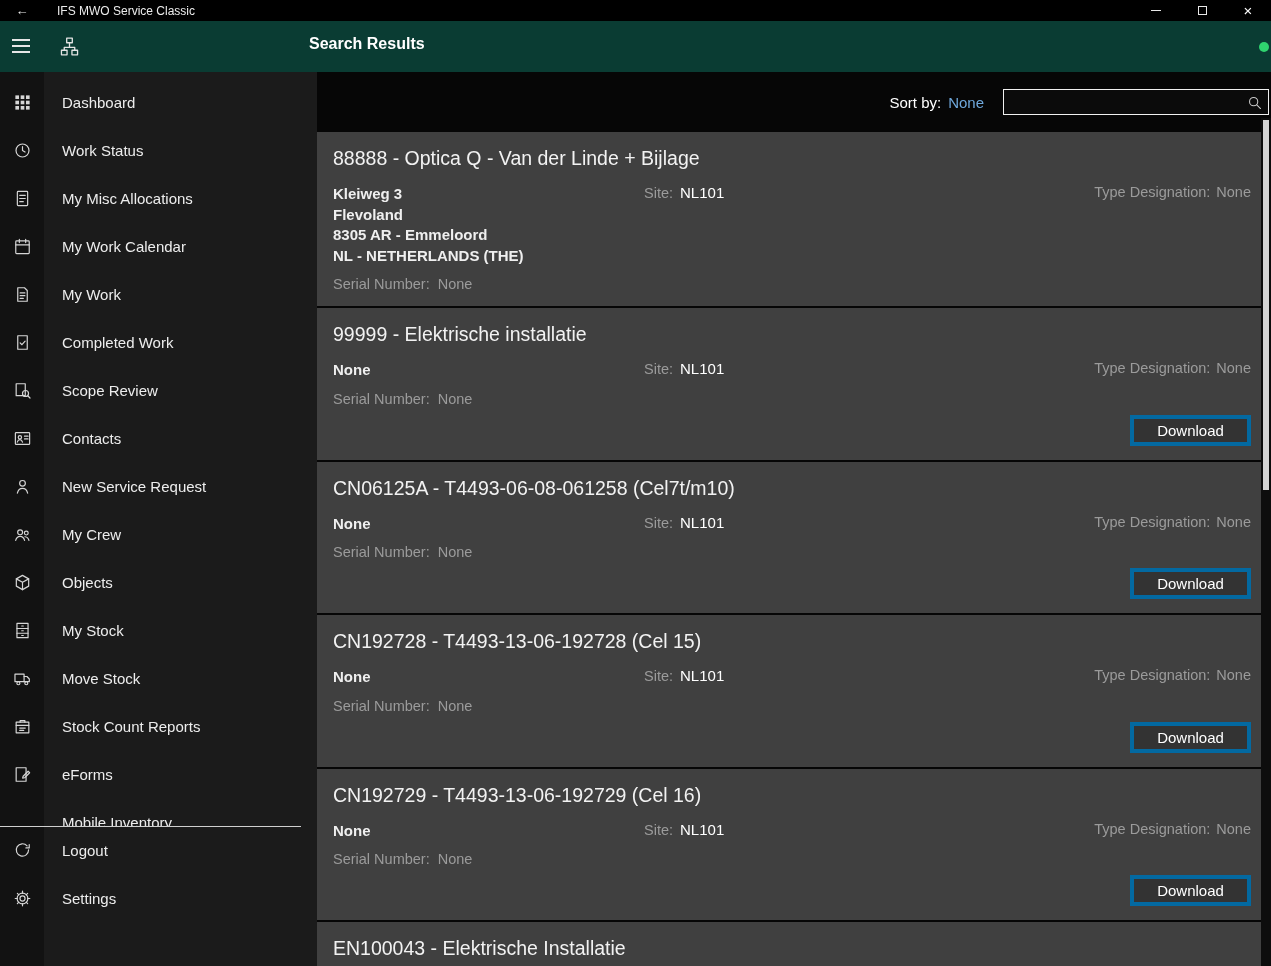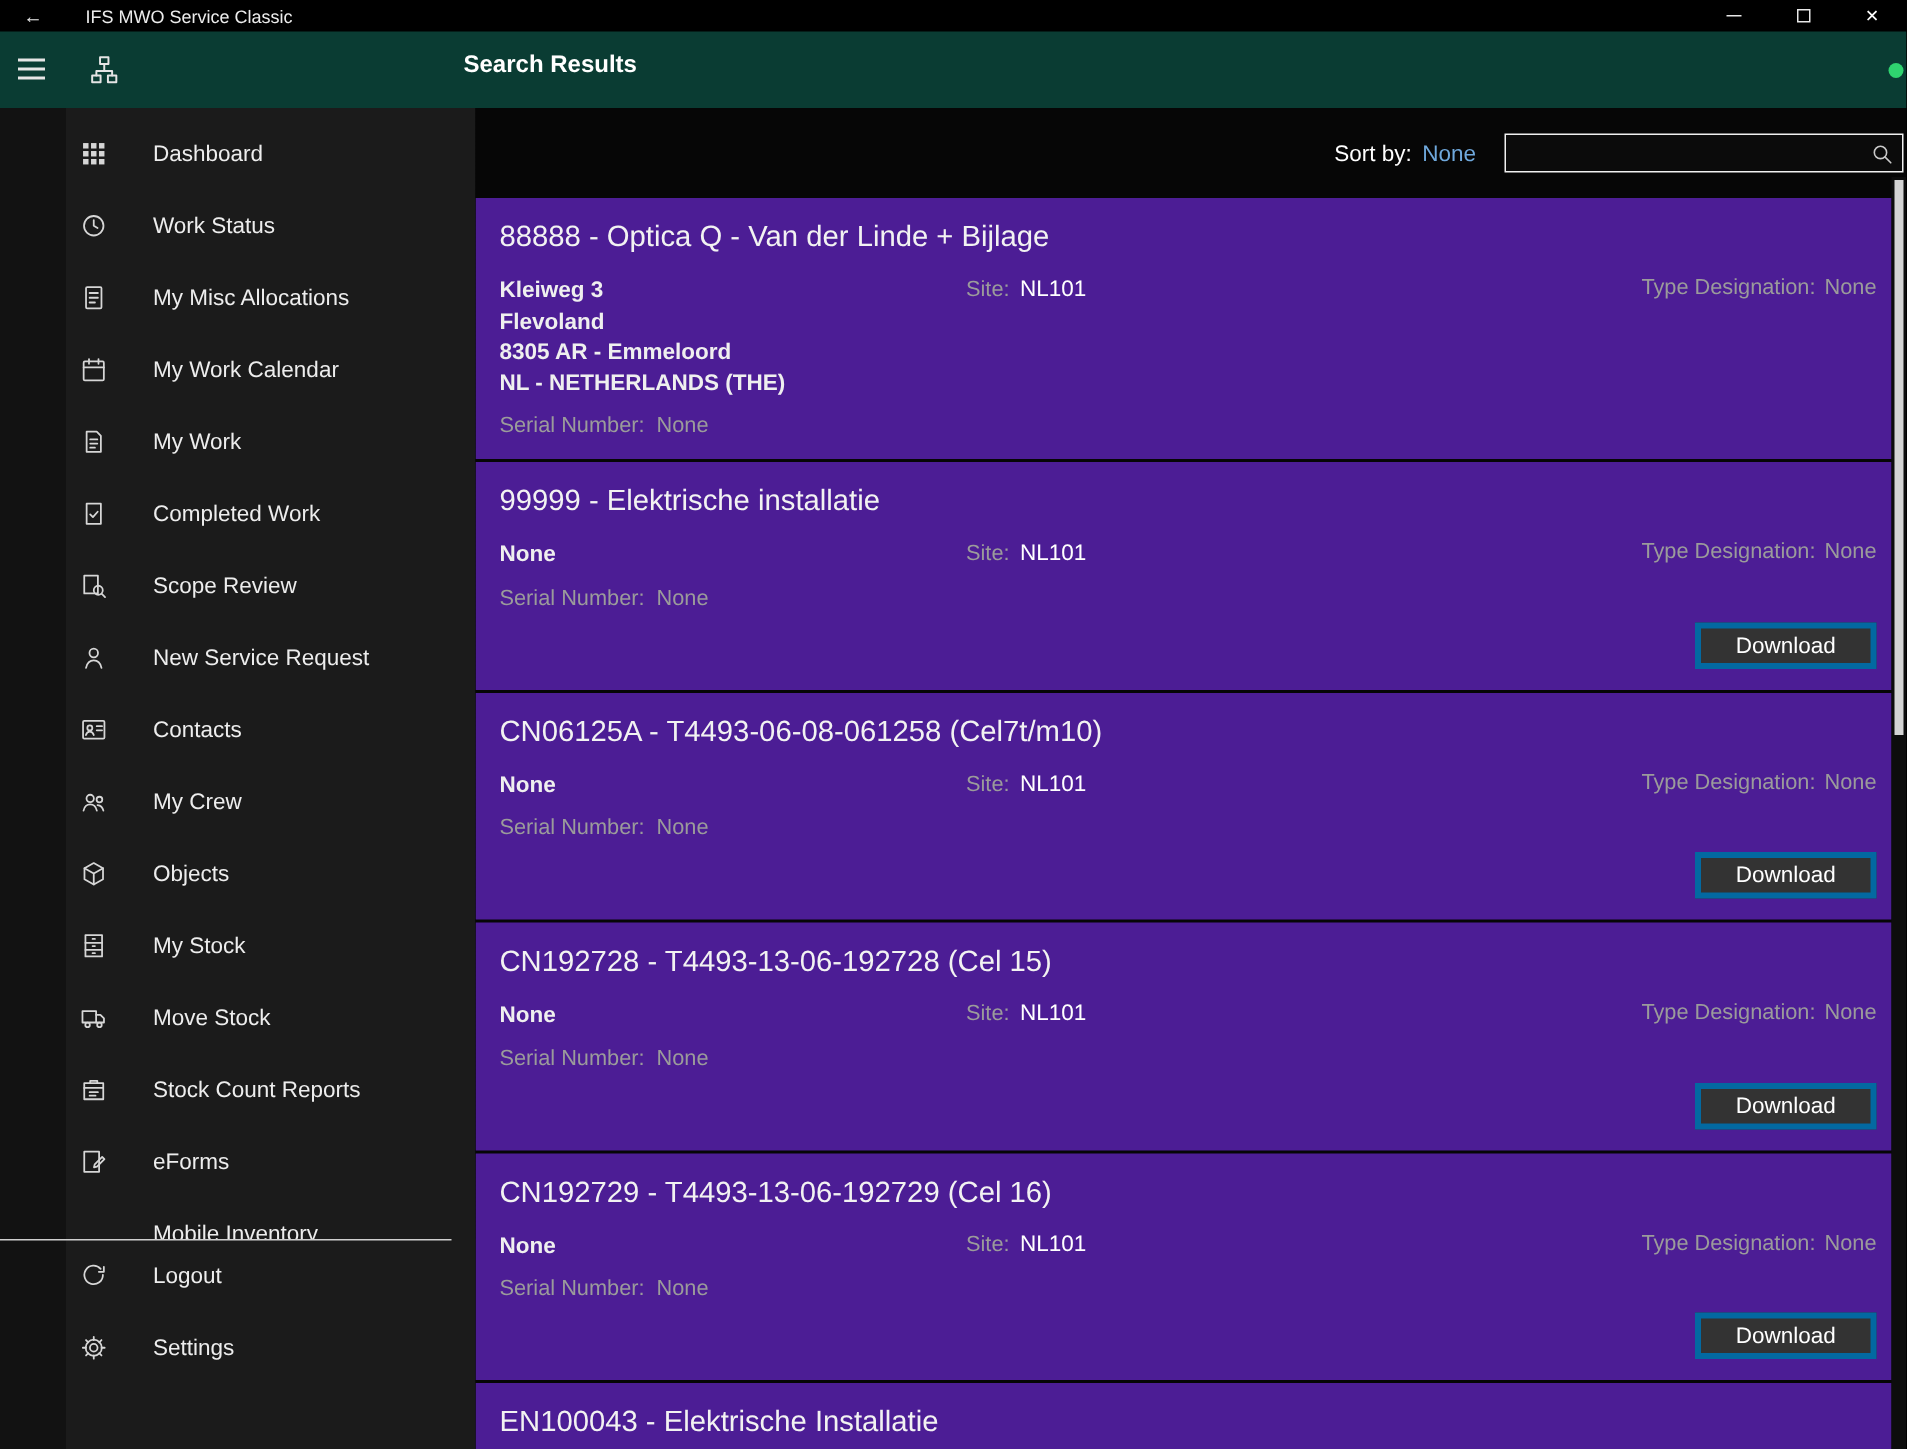--- a/index.html
+++ b/index.html
@@ -25,40 +25,40 @@
   .appbar-title { position:absolute; left:309px; top:14px; font-size:16px; font-weight:700; color:#fff; }
   .status-dot { position:absolute; right:2px; top:21px; width:10px; height:10px; border-radius:50%; }
 
   
   .shell { flex:1; display:flex; overflow:hidden; }
 
   
   .sidebar { position:relative; width:317px; flex:0 0 317px; overflow:hidden;
              background:linear-gradient(90deg,#121212 0,#121212 44px,#1b1b1b 44px,#1b1b1b 100%); }
   #menu-list { padding-top:6px; }
-  .side-row { height:48px; display:flex; align-items:center; cursor:default;padding-left:40px; }
+  .side-row { height:48px; display:flex; align-items:center; cursor:default; }
   .side-icon { width:44px; flex:0 0 44px; display:flex; align-items:center; justify-content:center; color:#d6d6d6; }
   .side-icon svg { width:19px; height:19px; }
   .side-label { padding-left:18px; font-size:15px; color:#ededed; white-space:nowrap; }
   .side-footer { position:absolute; left:0; right:0; top:754px; height:144px;
                  background:linear-gradient(90deg,#121212 0,#121212 44px,#1b1b1b 44px,#1b1b1b 100%); }
   .side-divider { position:absolute; top:0; left:0; width:301px; height:1px; background:#cfcfcf; }
 
   
   .content { position:relative; flex:1; background:#060606; overflow:hidden; }
   .toolbar { height:60px; display:flex; align-items:center; justify-content:flex-end; padding-right:2px; }
   .sort-wrap { display:flex; gap:7px; font-size:15px; margin-right:19px; }
   .sort-label { color:#fff; }
   .sort-value { cursor:default; }
   .searchbox { width:266px; height:26px; border:1px solid #f0f0f0; background:#0b0b0b; display:flex; align-items:center; }
   .searchbox input { flex:1; height:100%; background:transparent; border:none; outline:none; color:#fff; font-size:14px; padding:0 6px; font-family:"Liberation Sans", sans-serif; }
   .search-icon { width:17px; height:17px; color:#c9c9c9; margin-right:5px; flex:0 0 17px; }
 
   #results { margin-right:10px; }
-  .card { background:#4c1d95; padding:13px 10px 14px 16px; }
+  .card { background:#404040; padding:13px 10px 14px 16px; }
   .card + .card { margin-top:2px; }
   .card.clipped { height:90px; }
   .card-title { font-size:19.5px; font-weight:400; color:#f2f2f2; line-height:26px; }
   .body-row { display:flex; align-items:flex-start; margin-top:13px; }
   .left-col { flex:0 0 311px; width:311px; }
   .addr-line { font-size:15px; font-weight:600; color:#efefef; line-height:20.5px; }
   .site { display:flex; gap:7px; font-size:15px; align-items:baseline; }
   .site-label { color:#9b9b9b; font-size:14.5px; }
   .site-value { color:#fff; font-weight:400; }
   .type { margin-left:auto; display:flex; gap:6px; font-size:14.5px; color:#9b9b9b; }
@@ -186,36 +186,36 @@
                 <circle cx="15.8" cy="15.8" r="3.8"></circle>
                 <path d="M18.6 18.6l2.9 2.9"></path>
               </svg>
             </span>
     <span class="side-label">Scope Review</span>
   </div>
 
   <div class="side-row">
     <span class="side-icon">
               <svg viewBox="0 0 24 24" fill="none" stroke="currentColor" stroke-width="1.5" stroke-linecap="round" stroke-linejoin="round">
-                <circle cx="12" cy="8" r="3.6"></circle>
-                <path d="M5.5 20.5c.9-4 3.5-6.2 6.5-6.2s5.6 2.2 6.5 6.2"></path>
-              </svg>
-            </span>
-    <span class="side-label">New Service Request</span>
-  </div>
-
-  <div class="side-row">
-    <span class="side-icon">
-              <svg viewBox="0 0 24 24" fill="none" stroke="currentColor" stroke-width="1.5" stroke-linecap="round" stroke-linejoin="round">
                 <rect x="3" y="4.5" width="18" height="15" rx="1"></rect>
                 <circle cx="8.7" cy="10.5" r="2.1"></circle>
                 <path d="M5.4 16.5c.6-2 1.9-3 3.3-3s2.7 1 3.3 3M14.5 9h4.5M14.5 12.5h4.5"></path>
               </svg>
             </span>
     <span class="side-label">Contacts</span>
+  </div>
+
+  <div class="side-row">
+    <span class="side-icon">
+              <svg viewBox="0 0 24 24" fill="none" stroke="currentColor" stroke-width="1.5" stroke-linecap="round" stroke-linejoin="round">
+                <circle cx="12" cy="8" r="3.6"></circle>
+                <path d="M5.5 20.5c.9-4 3.5-6.2 6.5-6.2s5.6 2.2 6.5 6.2"></path>
+              </svg>
+            </span>
+    <span class="side-label">New Service Request</span>
   </div>
 
   <div class="side-row">
     <span class="side-icon">
               <svg viewBox="0 0 24 24" fill="none" stroke="currentColor" stroke-width="1.5" stroke-linecap="round" stroke-linejoin="round">
                 <circle cx="9" cy="9.2" r="3.1"></circle>
                 <path d="M3.4 19.5c.8-3.4 3-5.2 5.6-5.2s4.8 1.8 5.6 5.2"></path>
                 <circle cx="16.8" cy="10.2" r="2.4"></circle>
                 <path d="M15.2 14.8c2.3.2 4.3 1.9 4.9 4.7"></path>
               </svg>

